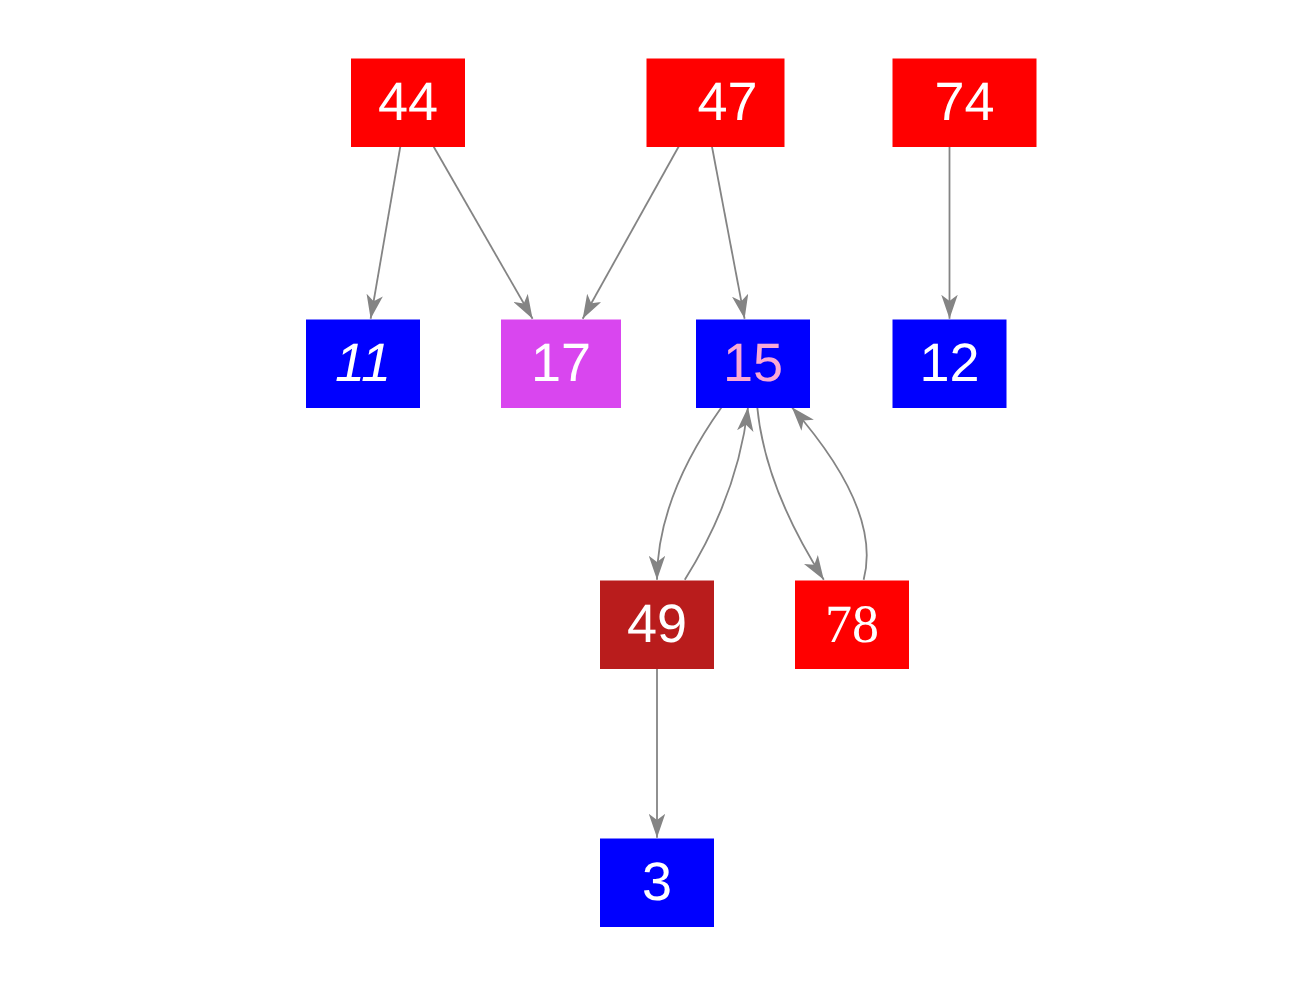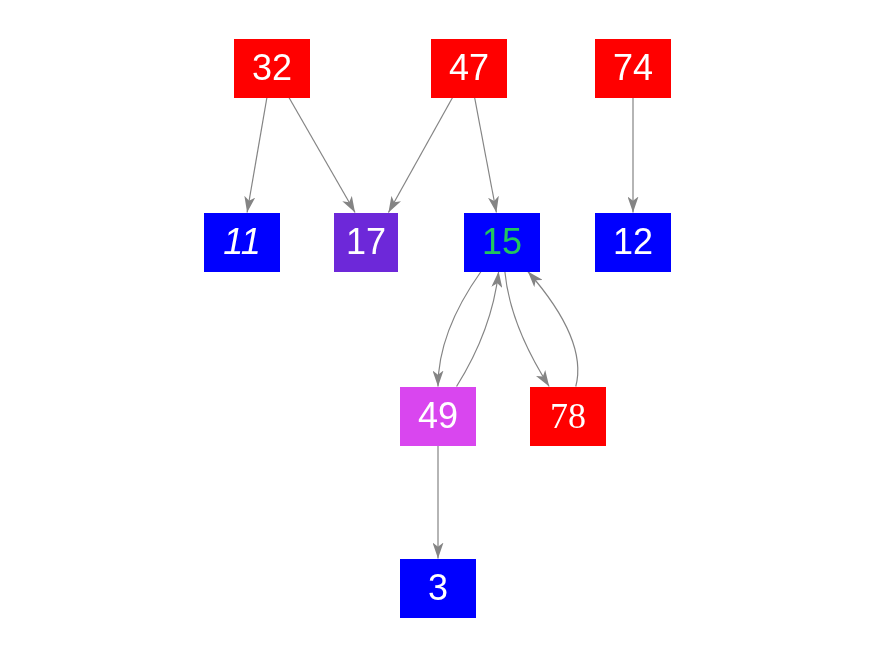--- a/index.html
+++ b/index.html
@@ -56,41 +56,41 @@
       <path d="M 474.5948275862069,97.5 L 496.4051724137931,212.5" fill="none" stroke="#848484" stroke-width="1.2" marker-end="url(#arrowhead)"></path>
       <path d="M 633,97.5 L 633,212.5" fill="none" stroke="#848484" stroke-width="1.2" marker-end="url(#arrowhead)"></path>
       <path d="M 481.02222222222224,271.5 Q 438,332 438,386.5" fill="none" stroke="#848484" stroke-width="1.2" marker-end="url(#arrowhead)"></path>
       <path d="M 456.5232558139535,386.5 Q 492,330 498.64772727272725,271.5" fill="none" stroke="#848484" stroke-width="1.2" marker-end="url(#arrowhead)"></path>
       <path d="M 504.8433734939759,271.5 Q 510,325 549.1978021978022,386.5" fill="none" stroke="#848484" stroke-width="1.2" marker-end="url(#arrowhead)"></path>
       <path d="M 575.7631578947369,386.5 Q 588,340 527.8877551020408,271.5" fill="none" stroke="#848484" stroke-width="1.2" marker-end="url(#arrowhead)"></path>
       <path d="M 438,445.5 L 438,558.5" fill="none" stroke="#848484" stroke-width="1.2" marker-end="url(#arrowhead)"></path>
     </svg>
   <div class="node-layer" id="node-layer">
       <div class="node" style="left: 234px; top: 38.5px; width: 76px; height: 59px; background: rgb(255, 0, 0); color: rgb(255, 255, 255);">
-        <span>32</span>
+        <span>44</span>
       </div>
-      <div class="node" style="left: 431px; top: 38.5px; width: 76px; height: 59px; background: rgb(255, 0, 0); color: rgb(255, 255, 255);">
+      <div class="node" style="left: 431px; top: 38.5px; width: 76px; height: 59px; background: rgb(255, 0, 0); color: rgb(255, 255, 255); padding-left: 16px;">
         <span>47</span>
       </div>
-      <div class="node" style="left: 595px; top: 38.5px; width: 76px; height: 59px; background: rgb(255, 0, 0); color: rgb(255, 255, 255);">
+      <div class="node" style="left: 595px; top: 38.5px; width: 96px; height: 59px; background: rgb(255, 0, 0); color: rgb(255, 255, 255);">
         <span>74</span>
       </div>
       <div class="node" style="left: 204px; top: 212.5px; width: 76px; height: 59px; background: rgb(0, 0, 255); color: rgb(255, 255, 255); font-style: italic;">
         <span>11</span>
       </div>
-      <div class="node" style="left: 334px; top: 212.5px; width: 64px; height: 59px; background: #6d28d9; color: rgb(255, 255, 255);">
+      <div class="node" style="left: 334px; top: 212.5px; width: 80px; height: 59px; background: #d946ef; color: rgb(255, 255, 255);">
         <span>17</span>
       </div>
-      <div class="node" style="left: 464px; top: 212.5px; width: 76px; height: 59px; background: rgb(0, 0, 255); color: #22c55e;">
+      <div class="node" style="left: 464px; top: 212.5px; width: 76px; height: 59px; background: rgb(0, 0, 255); color: #f9a8d4;">
         <span>15</span>
       </div>
       <div class="node" style="left: 595px; top: 212.5px; width: 76px; height: 59px; background: rgb(0, 0, 255); color: rgb(255, 255, 255);">
         <span>12</span>
       </div>
-      <div class="node" style="left: 400px; top: 386.5px; width: 76px; height: 59px; background: #d946ef; color: rgb(255, 255, 255);">
+      <div class="node" style="left: 400px; top: 386.5px; width: 76px; height: 59px; background: #b91c1c; color: rgb(255, 255, 255);">
         <span>49</span>
       </div>
       <div class="node" style="left: 530px; top: 386.5px; width: 76px; height: 59px; background: rgb(255, 0, 0); color: rgb(255, 255, 255); font-family: Liberation Serif, serif;">
         <span>78</span>
       </div>
       <div class="node" style="left: 400px; top: 558.5px; width: 76px; height: 59px; background: rgb(0, 0, 255); color: rgb(255, 255, 255);">
         <span>3</span>
       </div>
     </div>
 </div>

